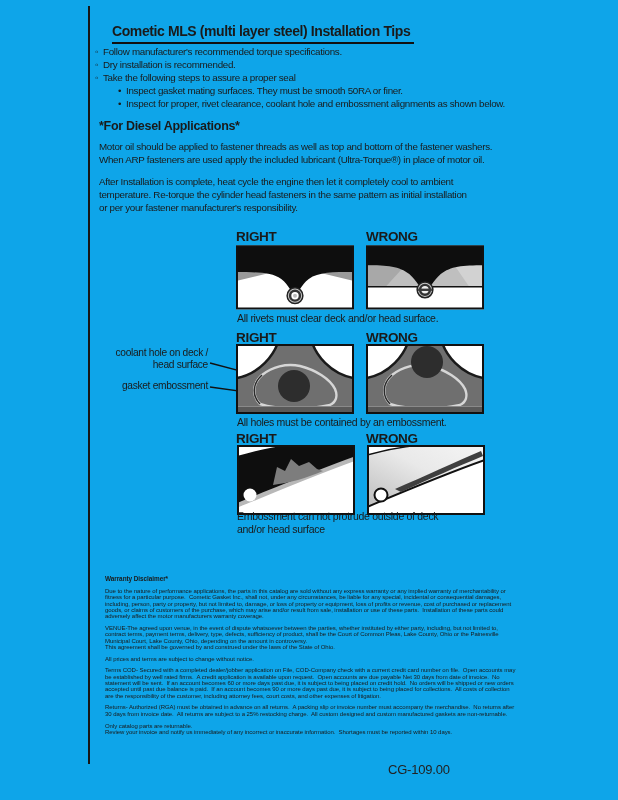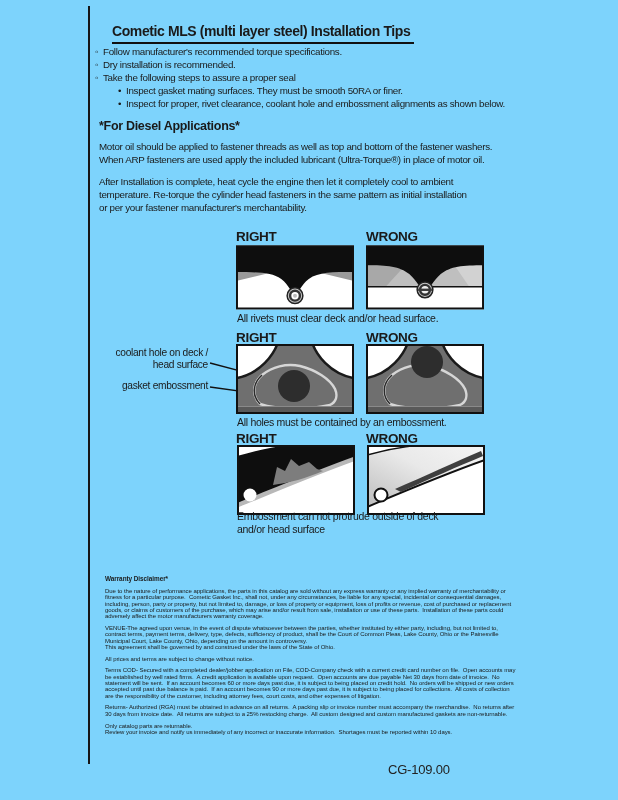--- a/index.html
+++ b/index.html
@@ -1,18 +1,18 @@
 <!DOCTYPE html>
 <html><head>
 <meta charset="utf-8">
 <style>
   * { margin:0; padding:0; box-sizing:border-box; }
   html,body { background:#ffffff; }
   .page {
-    position:relative; width:618px; height:800px; background:#7dd3fc;
+    position:relative; width:618px; height:800px; background:#0ea5e9;
     font-family:"Liberation Sans", sans-serif; color:#1a1a1a; overflow:hidden;
   }
   .edge-rule { position:absolute; left:88px; top:6px; width:1.5px; height:758px; background:#161616; }
 
   .title {
     position:absolute; left:112px; top:23px;
     font-size:14px; font-weight:bold; letter-spacing:-0.4px;
     border-bottom:2px solid #111; padding-bottom:3px; padding-right:4px;
     white-space:nowrap;
   }
@@ -62,21 +62,21 @@
 
   <div class="diesel">
     <div class="diesel-heading">*For Diesel Applications*</div>
     <div class="body-para">
         <div class="body-line">Motor oil should be applied to fastener threads as well as top and bottom of the fastener washers.</div>
         <div class="body-line">When ARP fasteners are used apply the included lubricant (Ultra-Torque®) in place of motor oil.</div>
       </div>
     <div class="body-para">
         <div class="body-line">After Installation is complete, heat cycle the engine then let it completely cool to ambient</div>
         <div class="body-line">temperature. Re-torque the cylinder head fasteners in the same pattern as initial installation</div>
-        <div class="body-line">or per your fastener manufacturer's merchantability.</div>
+        <div class="body-line">or per your fastener manufacturer's responsibility.</div>
       </div>
   </div>
 
   <div class="dg-label" style="left:236px; top:229px;">RIGHT</div>
   <div class="dg-label" style="left:366px; top:229px;">WRONG</div>
 
   <div class="dg-box short" style="left:236px; top:245px;">
     <svg viewBox="0 0 120 65">
       <rect width="120" height="65" fill="#fff"></rect>
       <polygon points="0,27 38,27 0,36" fill="#9a9a9a"></polygon>

